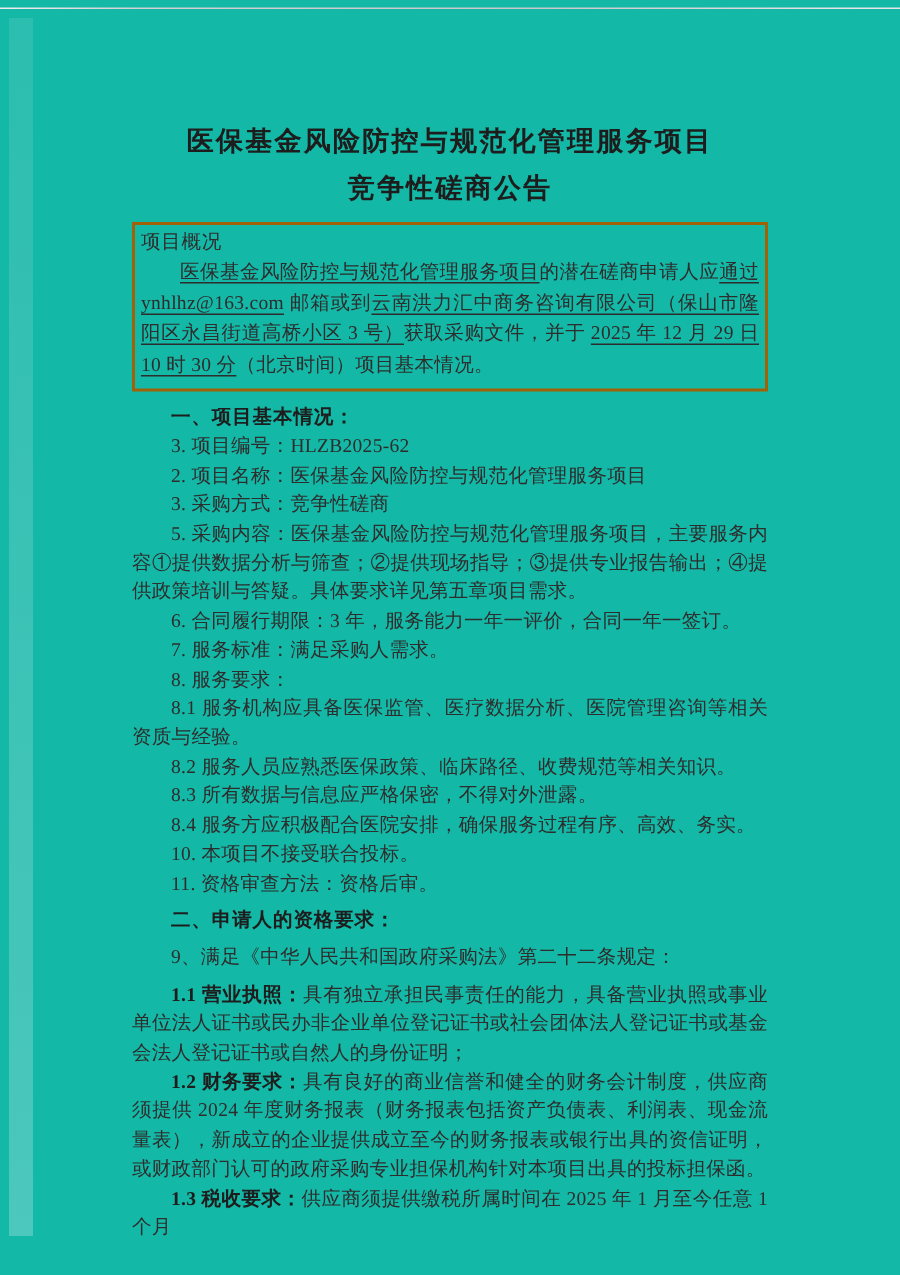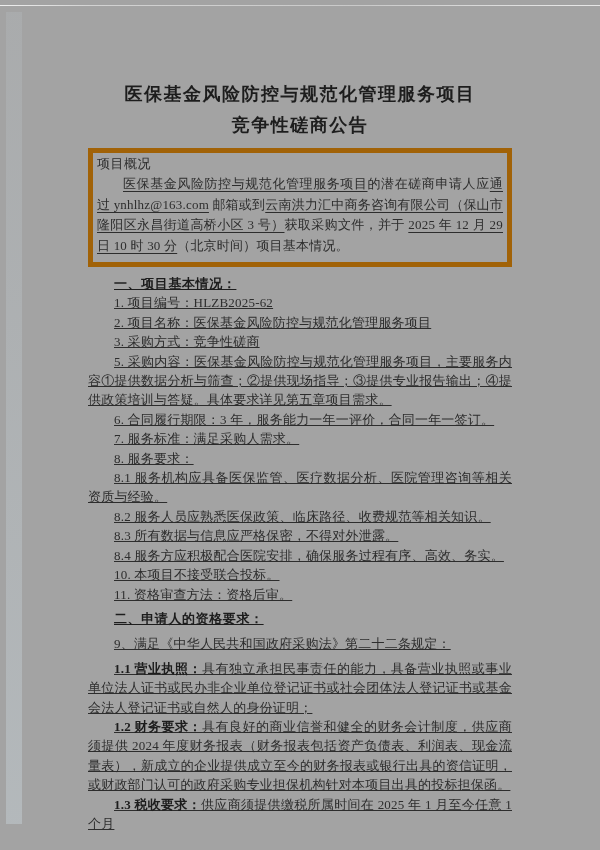--- a/index.html
+++ b/index.html
@@ -1,19 +1,19 @@
 <!DOCTYPE html>
 <html><head>
 <meta charset="utf-8">
 <style>
   html,body { margin:0; padding:0; }
   .page {
     position:relative;
     width:600px; height:850px;
-    background:#a3a3a3;
+    background:#14b8a6;
     font-family:"Liberation Serif","DejaVu Serif",serif;
     color:#2d2d2d;
     overflow:hidden;
   }
   .scan-top-line {
     position:absolute; top:5px; left:0; width:600px; height:1px;
     background:linear-gradient(90deg,#eeeeee 0%,#d2d2d2 15%,#c9c9c9 60%,#e6e6e6 95%);
   }
   .scan-left-strip {
     position:absolute; top:12px; left:6px; width:16px; height:812px;
@@ -23,38 +23,37 @@
     position:absolute; left:88px; top:84px; width:424px;
   }
   .title {
     font-weight:bold; text-align:center;
     font-size:18px; line-height:21px; letter-spacing:1.5px;
     color:#1d1d1d; margin:0;
   }
   .title-2 { margin-top:10px; }
   .overview-box {
     margin-top:12px;
-    border:5px solid #a16207;
+    border:2px solid #a16207;
     padding:3px 4px 6px 4px;
   }
   .box-label { font-size:13px; line-height:16px; letter-spacing:0.5px; }
   .box-para {
     margin:2px 0 0 0;
     font-size:13px; line-height:20.5px;
     text-indent:2em; text-align:justify;
     letter-spacing:0.2px;
   }
   .u { text-decoration:underline; text-underline-offset:3px; text-decoration-thickness:1px; }
   .body-text { margin-top:7px; }
   .body-text p {
     margin:0;
     font-size:13px; line-height:19.4px;
     text-indent:2em; text-align:justify;
     letter-spacing:0.2px;
-    text-decoration:underline;
   }
   p.hd { font-weight:bold; color:#1d1d1d; letter-spacing:0.6px; }
   p.gap-top { margin-top:5px; }
   p.gap-both { margin-top:6px; margin-bottom:5px; }
   .bp { font-weight:bold; color:#1d1d1d; }
 </style>
 </head>
 <body>
 
 <div class="page">
@@ -65,21 +64,21 @@
     <h1 class="title">医保基金风险防控与规范化管理服务项目</h1>
     <h1 class="title title-2">竞争性磋商公告</h1>
 
     <div class="overview-box">
       <div class="box-label">项目概况</div>
       <p class="box-para"><span class="u">医保基金风险防控与规范化管理服务项目</span><span>的潜在磋商申请人应</span><span class="u">通过 ynhlhz@163.com</span><span> 邮箱或到</span><span class="u">云南洪力汇中商务咨询有限公司（保山市隆阳区永昌街道高桥小区 3 号）</span><span>获取采购文件，并于 </span><span class="u">2025 年 12 月 29 日 10 时 30 分</span><span>（北京时间）项目基本情况。</span></p>
     </div>
 
     <div class="body-text">
       <p class="hd">一、项目基本情况：</p>
-      <p>1. 项目编号：HLZB2025-62</p>
+      <p>3. 项目编号：HLZB2025-62</p>
       <p>2. 项目名称：医保基金风险防控与规范化管理服务项目</p>
       <p>3. 采购方式：竞争性磋商</p>
       <p>5. 采购内容：医保基金风险防控与规范化管理服务项目，主要服务内容①提供数据分析与筛查；②提供现场指导；③提供专业报告输出；④提供政策培训与答疑。具体要求详见第五章项目需求。</p>
       <p>6. 合同履行期限：3 年，服务能力一年一评价，合同一年一签订。</p>
       <p>7. 服务标准：满足采购人需求。</p>
       <p>8. 服务要求：</p>
       <p>8.1 服务机构应具备医保监管、医疗数据分析、医院管理咨询等相关资质与经验。</p>
       <p>8.2 服务人员应熟悉医保政策、临床路径、收费规范等相关知识。</p>
       <p>8.3 所有数据与信息应严格保密，不得对外泄露。</p>
       <p>8.4 服务方应积极配合医院安排，确保服务过程有序、高效、务实。</p>

